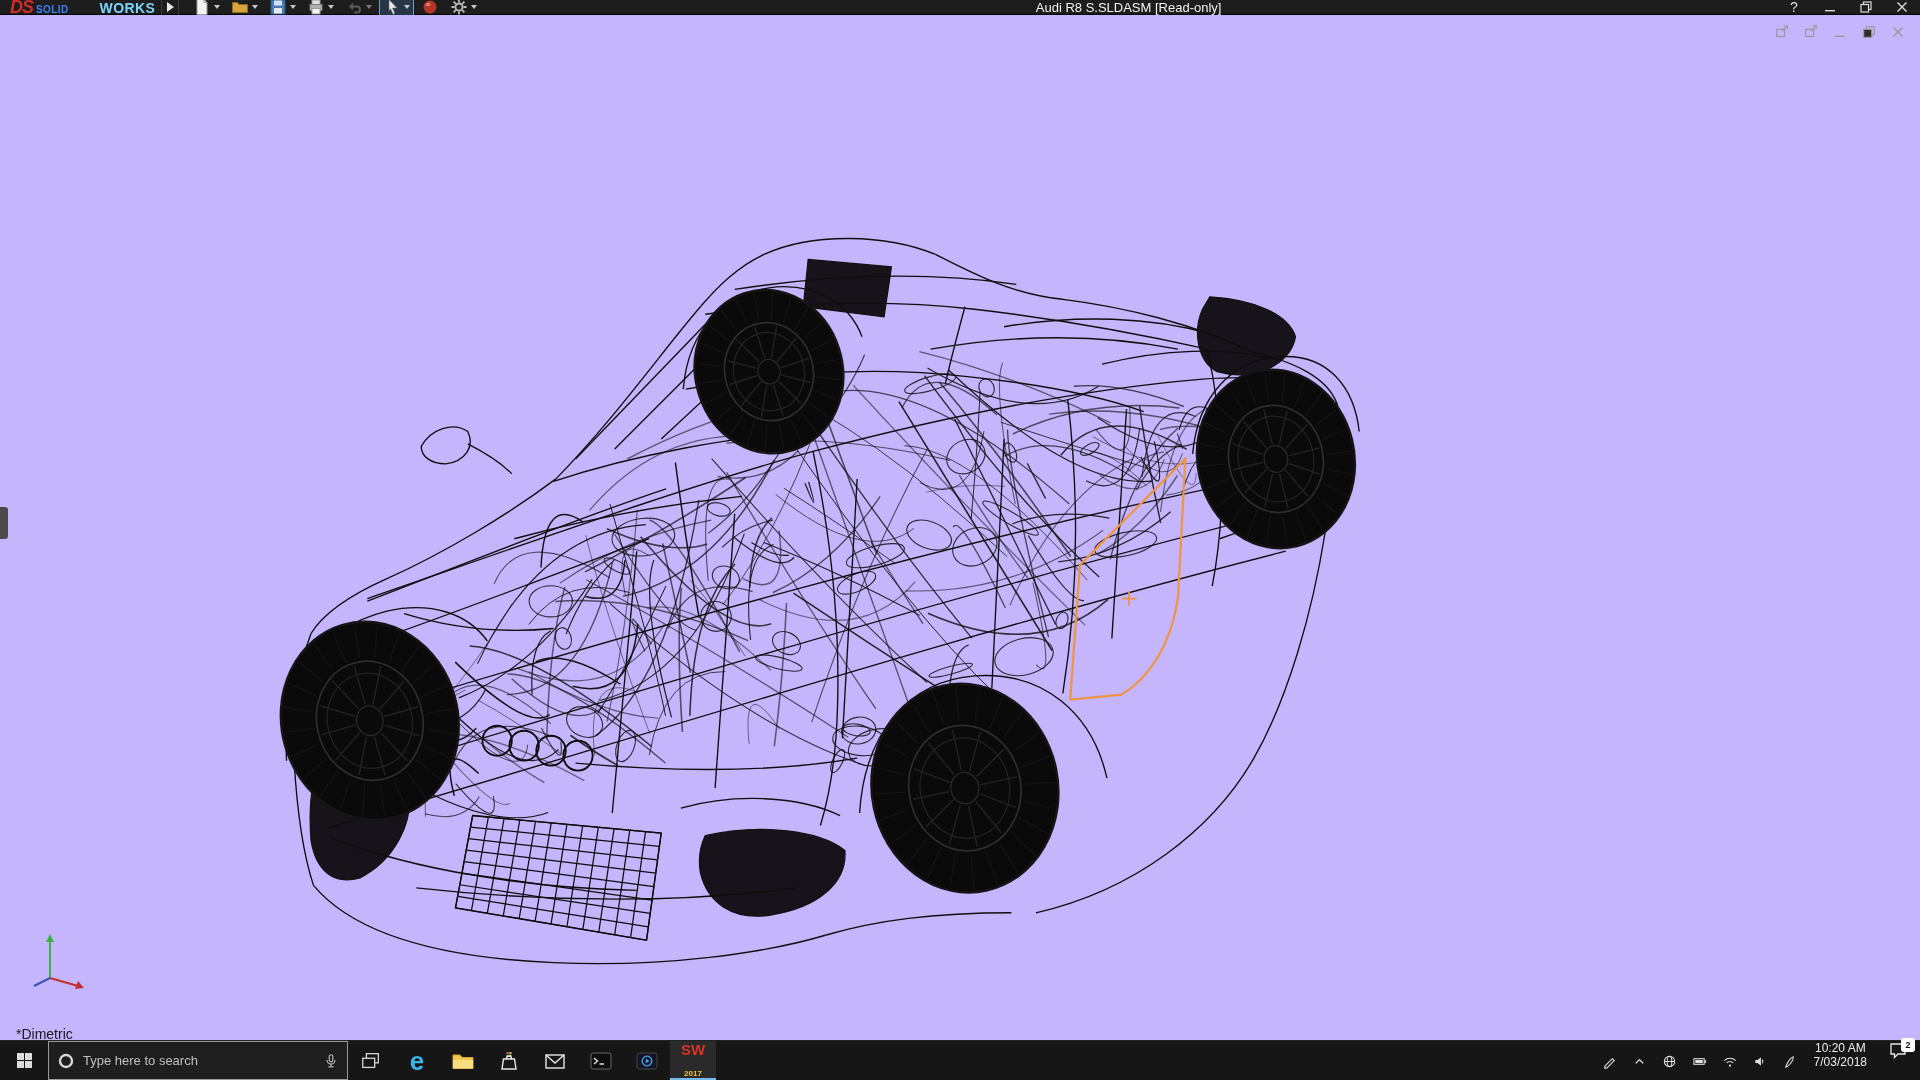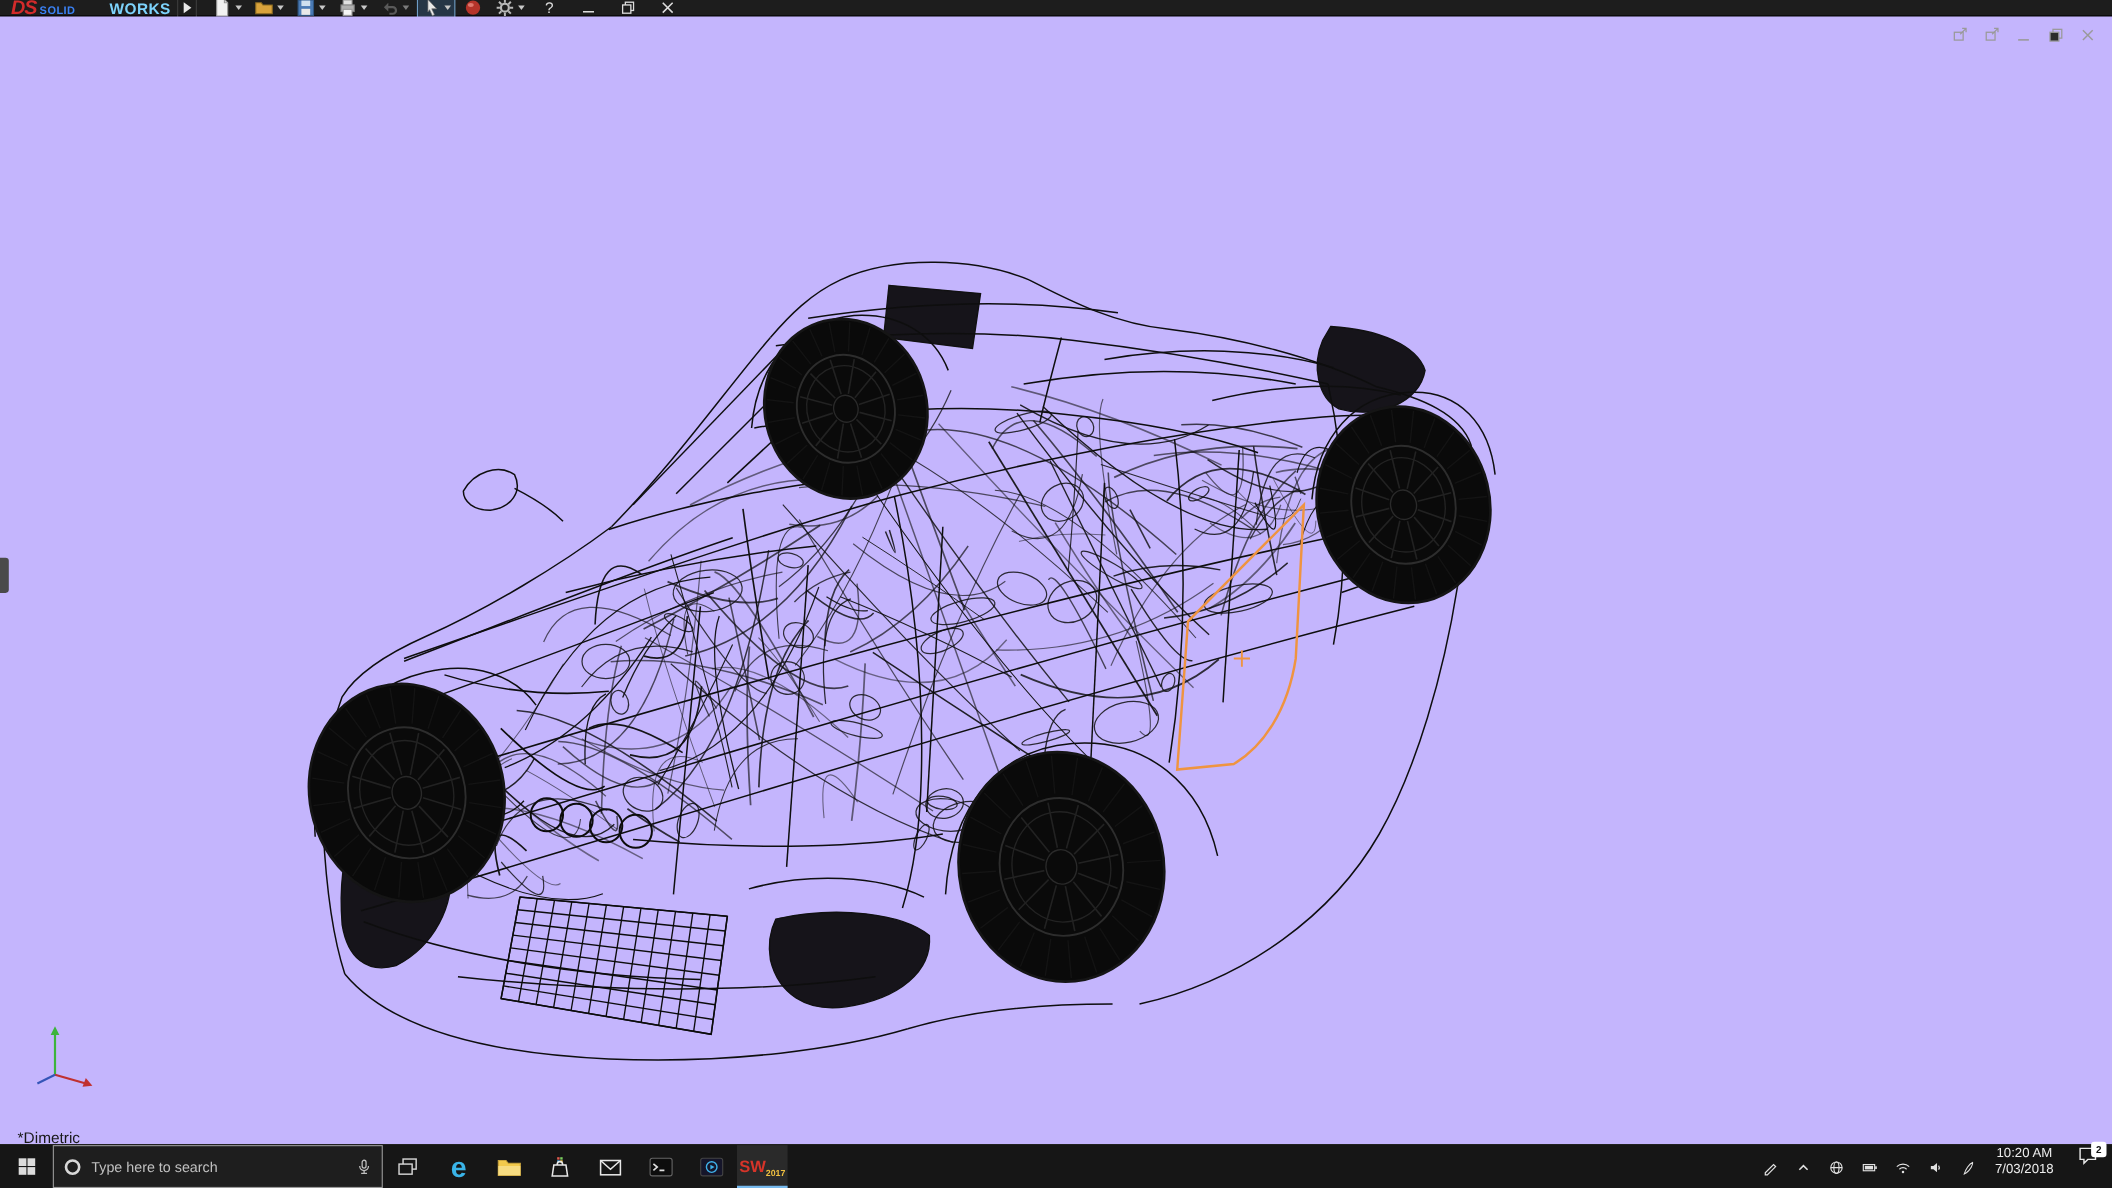--- a/index.html
+++ b/index.html
@@ -49,21 +49,21 @@
     justify-content:center;cursor:pointer;}
   .searchbox{width:300px;display:flex;align-items:center;background:#1e1e1e;
     border:1px solid #9a9a9a;padding:0 8px;gap:8px;}
   .searchbox input{flex:1;background:transparent;border:none;outline:none;color:#cfcfcf;
     font-size:13px;font-family:"Liberation Sans",sans-serif;min-width:0;}
   .searchbox input::placeholder{color:#c0c0c0;opacity:1;}
   .tb-app{width:46px;background:none;border:none;display:flex;align-items:center;
     justify-content:center;cursor:pointer;position:relative;}
   .tb-app.active{background:#2a2a2a;box-shadow:inset 0 -2px 0 #76b9ed;}
   .edge-e{font-size:26px;font-weight:bold;color:#3ab4e8;line-height:1;}
-  .sw-tile{position:relative;width:30px;height:28px;display:flex;flex-direction:row;
+  .sw-tile{position:relative;width:30px;height:28px;display:flex;flex-direction:column;
     align-items:center;justify-content:center;}
   .sw-letters{color:#d63429;font-weight:bold;font-size:15px;line-height:14px;}
   .sw-year{color:#f0c040;font-size:8px;font-weight:bold;line-height:9px;margin-top:12px;}
   .tray{margin-left:auto;display:flex;align-items:flex-start;}
   .tray-icon{width:30px;height:40px;background:none;border:none;display:flex;
     align-items:center;justify-content:center;cursor:pointer;}
   .clock{color:#ededed;font-size:12px;line-height:14px;text-align:center;padding:0 9px;cursor:pointer;background:none;border:none;}
   .action-center{position:relative;width:44px;background:none;border:none;display:flex;
     align-items:center;justify-content:center;cursor:pointer;}
   .badge{position:absolute;right:5px;bottom:7px;background:#ffffff;color:#111;font-size:9px;
@@ -136,20 +136,21 @@
       </button>
       <button class="tbtn">
         <svg width="18" height="18" viewBox="0 0 18 18">
           <circle cx="9" cy="9" r="3.6" fill="none" stroke="#b8b8b8" stroke-width="2"></circle>
           <path d="M9,1.5 V4.5 M9,13.5 V16.5 M1.5,9 H4.5 M13.5,9 H16.5 M3.6,3.6 L5.8,5.8 M12.2,12.2 L14.4,14.4 M14.4,3.6 L12.2,5.8 M5.8,12.2 L3.6,14.4" stroke="#b8b8b8" stroke-width="1.8"></path>
         </svg>
           <span class="caret"></span>
       </button>
     </div>
 
+    <div class="tb-title">Audi R8 S.SLDASM [Read-only]</div>
 
     <div class="tb-right">
       <button class="wbtn">?</button>
       <button class="wbtn">
         <svg width="12" height="12" viewBox="0 0 12 12">
           <rect x="1" y="9" width="10" height="1.4" fill="#dcdcdc"></rect>
         </svg>
       </button>
       <button class="wbtn">
         <svg width="12" height="12" viewBox="0 0 12 12">

